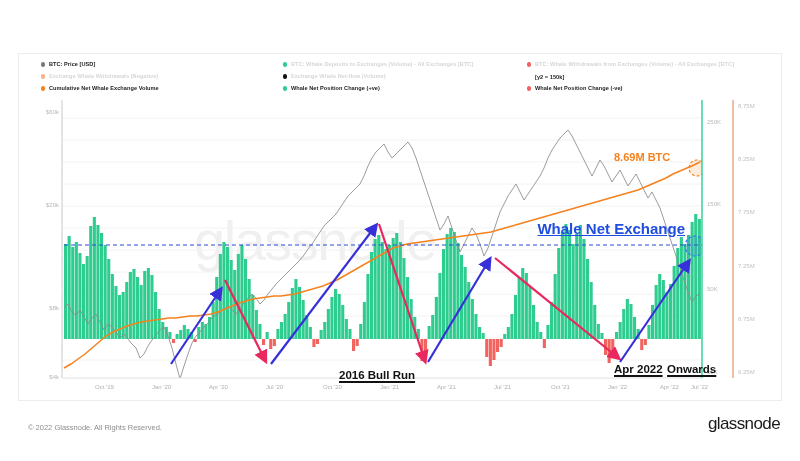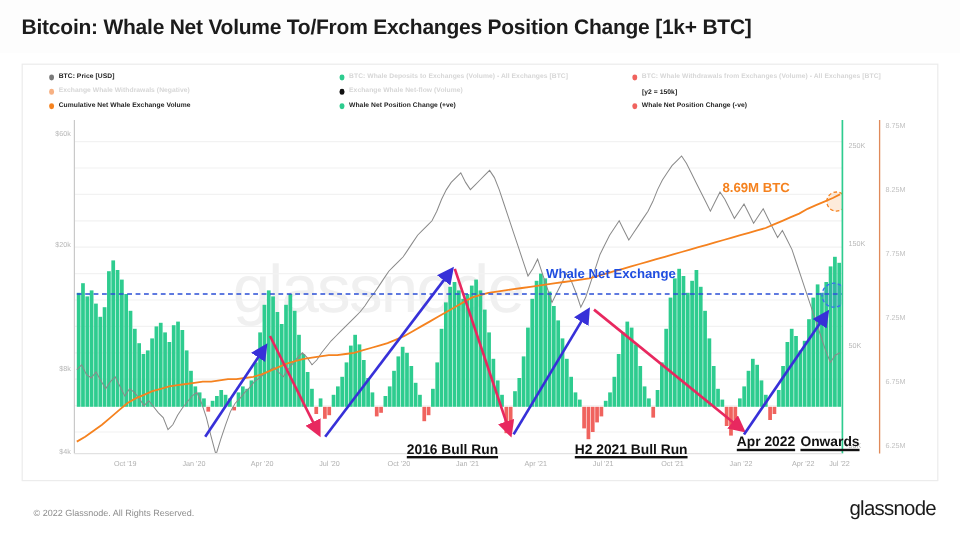--- a/index.html
+++ b/index.html
@@ -67,22 +67,22 @@
   .ann {
     position:absolute; font-weight:bold; white-space:nowrap;
     font-family:"Liberation Sans", sans-serif;
   }
   .ann-phase {
     font-size:11.5px; color:#111;
     text-decoration:underline; text-underline-offset:2px;
     text-decoration-thickness:1.6px;
   }
   .ann-center { text-align:center; }
-  .ann-blue { font-size:11px; color:#1f4de0; text-align:left; line-height:14px; }
-  .ann-orange { font-size:11px; color:#f5821f; }
+  .ann-blue { font-size:15px; color:#1f4de0; text-align:right; line-height:14px;text-decoration:underline; }
+  .ann-orange { font-size:11px; color:#f5821f;margin-left:12px; }
 
   
   .watermark {
     position:absolute; left:175px; top:112px;
     font-size:56px; font-weight:500; color:#f0f0f0;
     letter-spacing:-1.5px; user-select:none;
   }
 
   
   .footer {
@@ -96,23 +96,20 @@
   .brand {
     position:absolute; right:20px; top:6px;
     font-size:17px; color:#1a1a1a; letter-spacing:-0.6px;
   }
 </style>
 </head>
 <body>
 
 <div id="root">
 
-  <div class="title-bar">
-    <div class="title-text">Bitcoin: Whale Net Volume To/From Exchanges Position Change [1k+ BTC]</div>
-  </div>
 
   <div class="chart-card">
 
     <div class="legend">
 
       <div class="legend-col lc1">
         <div class="legend-item on">
           <span class="legend-dot" style="background:#7a7a7a"></span>
           <span class="legend-label">BTC: Price [USD]</span>
         </div>
@@ -434,23 +431,20 @@
 
       <div class="ann ann-blue" style="left:436px; top:126px; width:230px;">
         <span>Whale Net Exchange</span><br>
       </div>
 
 
       <div class="ann" style="left:320px; top:269px;">
         <span class="ann-phase">2016 Bull Run</span>
       </div>
 
-      <div class="ann" style="left:460px; top:269px;">
-        <span class="ann-phase">H2 2021 Bull Run</span>
-      </div>
 
       <div class="ann ann-center" style="left:595px; top:263px; width:88px;">
         <span class="ann-phase">Apr 2022</span>
         <span class="ann-phase l2">Onwards</span>
       </div>
 
     </div>
   </div>
 
   <div class="footer">

